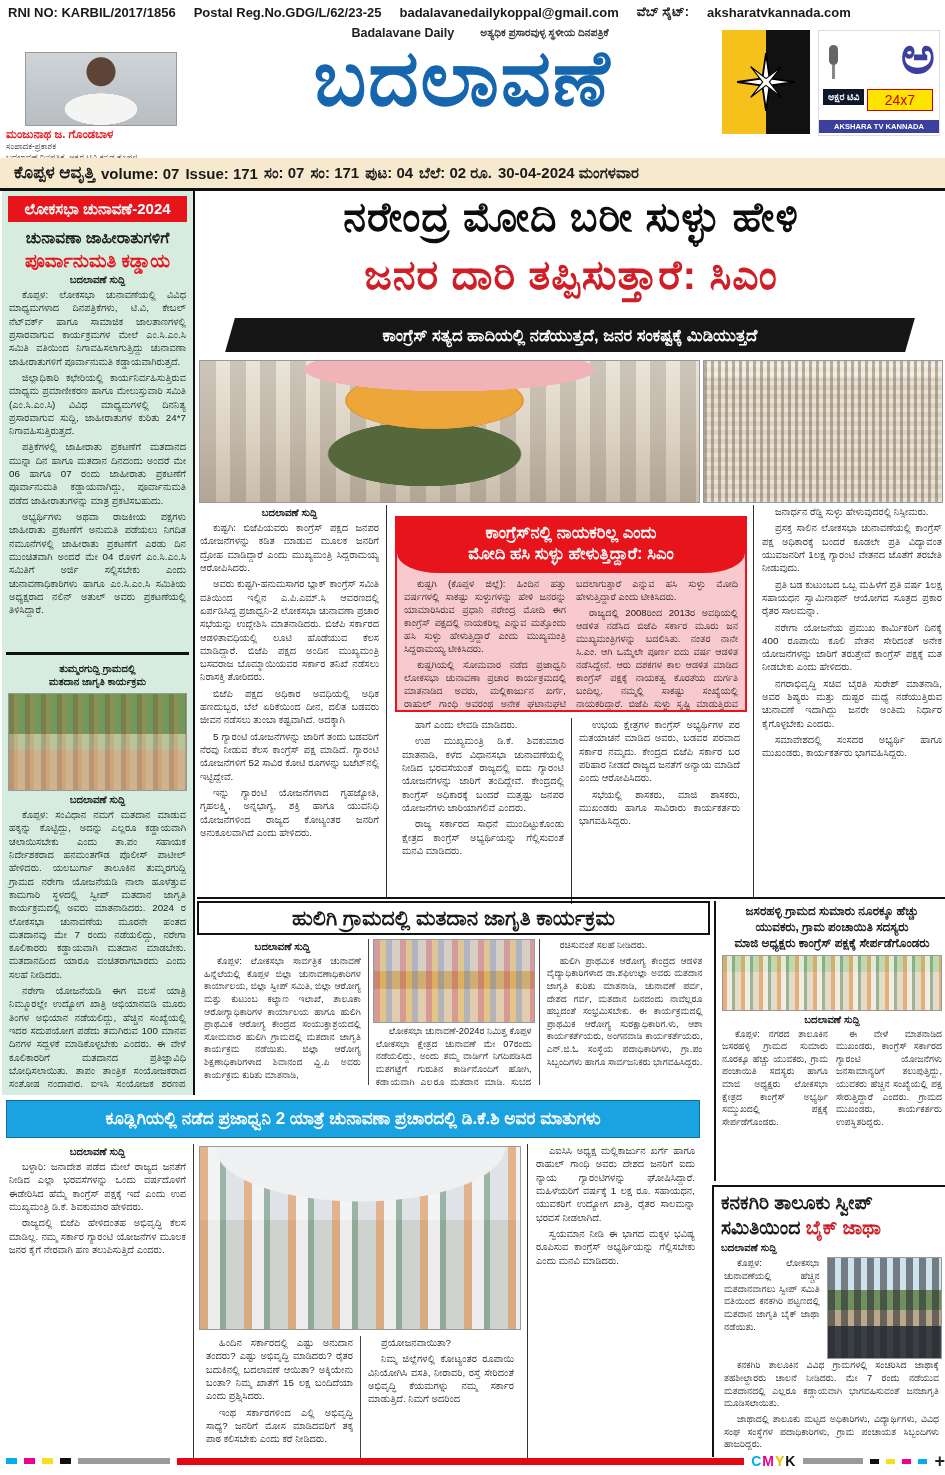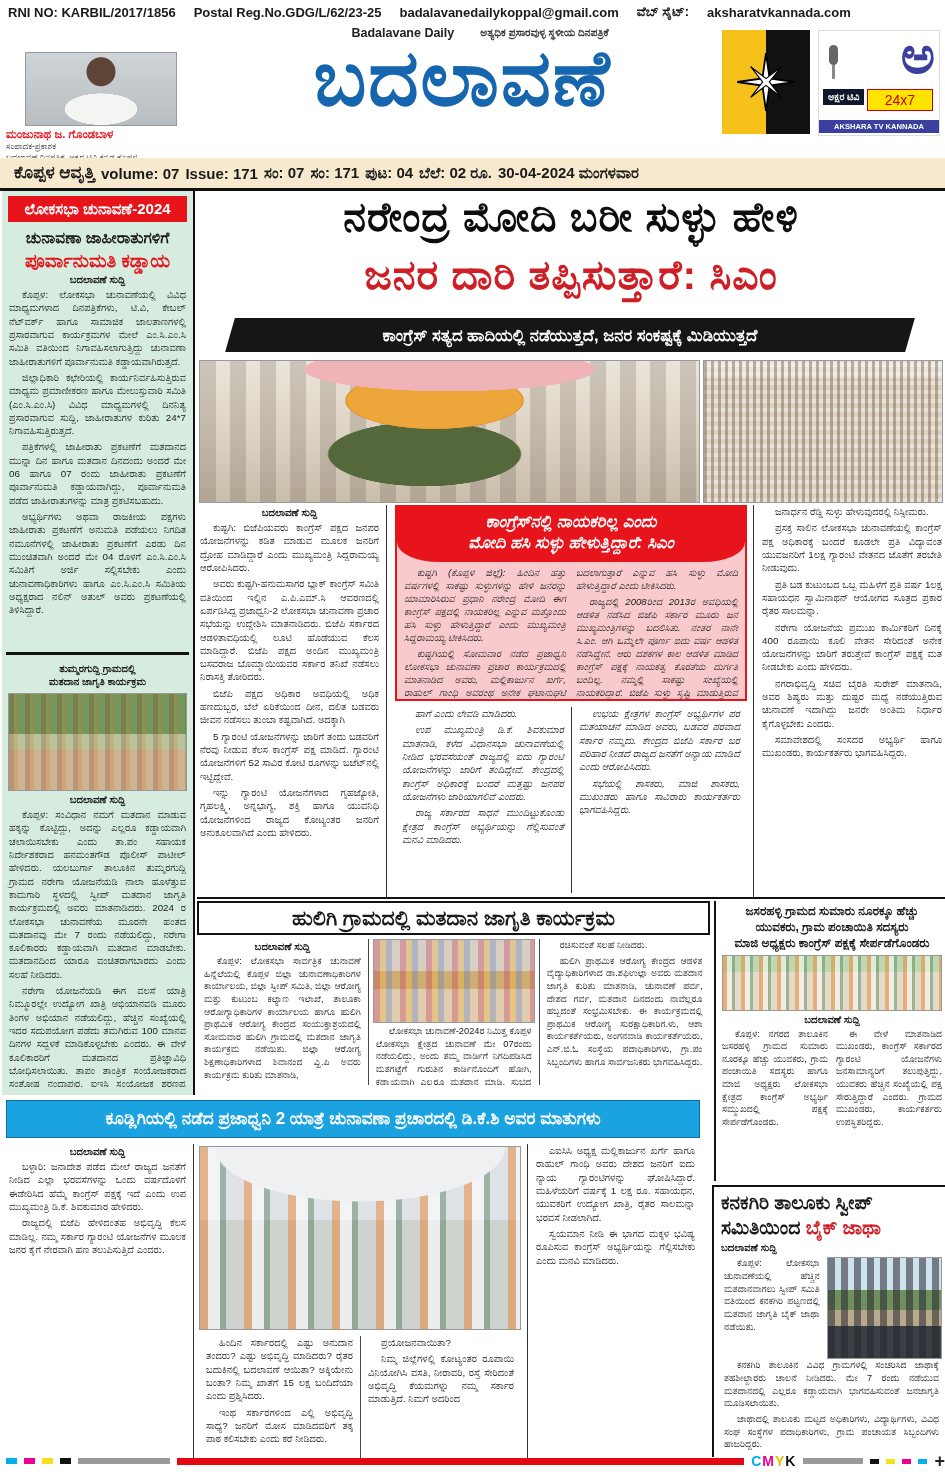--- a/index.html
+++ b/index.html
@@ -77,21 +77,21 @@
        repeating-linear-gradient(90deg, rgba(70,55,45,.18) 0 16px, transparent 16px 30px),
        linear-gradient(180deg,#eae4d9 0%,#dcd2c2 55%,#c9bdab 100%);}
   .ph-crowd{position:absolute;left:703px;top:360px;width:240px;height:143px;
      background:
        repeating-linear-gradient(90deg, rgba(95,75,60,.4) 0 3px, transparent 3px 7px),
        repeating-linear-gradient(0deg, rgba(255,255,255,.35) 0 4px, transparent 4px 9px),
        linear-gradient(180deg,#ece5d9 0 12%,#ddd2c0 12% 100%);}
   .lead-body{position:absolute;left:197px;top:505px;width:748px;height:392px;}
   .lb-col1{position:absolute;left:0;top:0;width:190px;height:392px;overflow:hidden;
       border-right:1px solid #333;padding-right:4px;box-sizing:border-box;}
-  .lb-center{position:absolute;left:198px;top:0;width:352px;height:332px;font-style:italic;}
+  .lb-center{position:absolute;left:198px;top:11px;width:352px;height:332px;}
   .redbox{border:2px solid #e8141c;background:#f8c9cd;height:196px;box-sizing:border-box;overflow:hidden;}
   .redbox-head{background:#e8141c;color:#fff;font-weight:bold;font-size:16.5px;text-align:center;
       line-height:1.3;padding:4px 6px 8px;border-radius:0 0 42px 42px / 0 0 20px 20px;}
   .redbox-body{column-count:2;column-gap:10px;padding:4px 7px;}
   .redbox-body .body-p{font-size:9.6px;margin:0 0 3px;}
   .lb-sub{display:flex;height:186px;overflow:hidden;margin-top:6px;}
   .lb-subcol{width:50%;box-sizing:border-box;padding:0 4px;overflow:hidden;}
   .lb-subcol + .lb-subcol{border-left:1px solid #333;}
   .lb-col4{position:absolute;left:556px;top:0;width:192px;height:392px;overflow:hidden;
       border-left:1px solid #333;padding-left:5px;box-sizing:border-box;}

